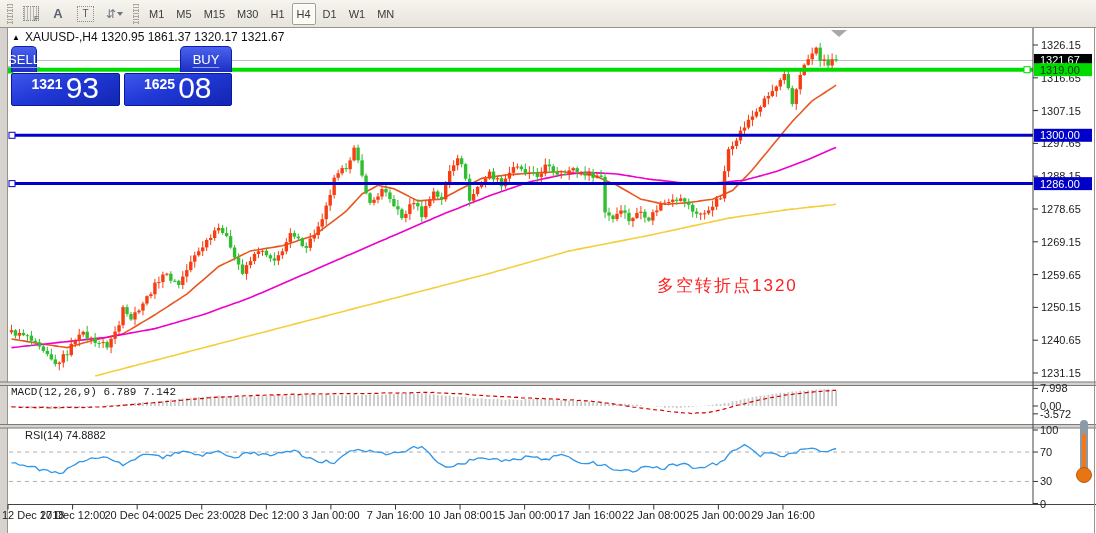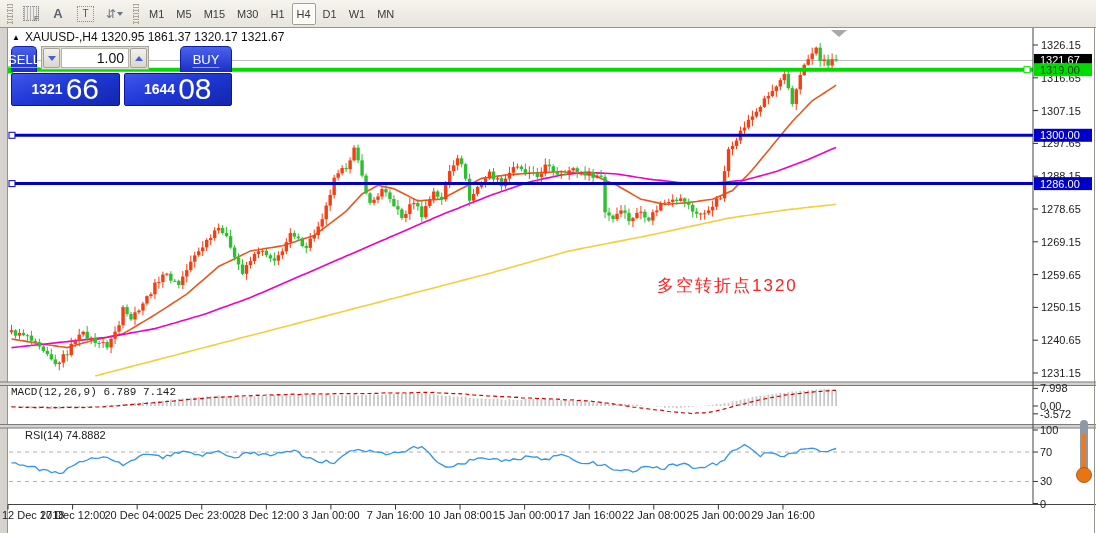--- a/index.html
+++ b/index.html
@@ -48,21 +48,21 @@
     border:1px solid #A5A29A;background:#DEDCD4;padding:1px;gap:1px;}
   .tp-spin{width:17px;height:20px;box-sizing:border-box;border:1px solid #A5A29A;border-radius:2px;
     background:linear-gradient(#F4F2EC,#D9D6CE);display:flex;align-items:center;justify-content:center;padding:0;cursor:pointer;}
   .caret-up{width:0;height:0;border:4px solid transparent;border-bottom:5px solid #4A5FD0;margin-top:-4px;}
   .caret-down{width:0;height:0;border:4px solid transparent;border-top:5px solid #4A5FD0;margin-bottom:-4px;}
   .tp-input{width:68px;height:20px;box-sizing:border-box;border:1px solid #B8B5AD;
     font-family:"Liberation Sans",sans-serif;font-size:14px;text-align:right;padding:0 4px;color:#111;}
   .tp-row2{display:flex;gap:4px;margin-top:1px;}
   .tp-price{flex:1;height:33px;box-sizing:border-box;border:1px solid #0A18A0;border-radius:2px;
     background:linear-gradient(160deg,#4056EC 0%,#2038D6 45%,#1226B0 100%);
-    color:#FFF;display:flex;align-items:center;justify-content:center;padding-bottom:1px;cursor:pointer;}
+    color:#FFF;display:flex;align-items:flex-start;justify-content:center;padding-bottom:1px;cursor:pointer;}
   .tp-small{font-size:14px;font-weight:bold;margin-right:3px;line-height:1.45;}
   .tp-big{font-size:30px;font-weight:400;line-height:0.95;}
   
   .thermo{position:absolute;left:1074px;top:420px;width:20px;height:66px;z-index:4;}
   .thermo .tube{position:absolute;left:6px;top:0;width:8px;height:52px;background:#8C99A6;border-radius:4px 4px 0 0;}
   .thermo .mercury{position:absolute;left:8px;top:14px;width:4px;height:38px;background:#F07818;}
   .thermo .bulb{position:absolute;left:2px;top:47px;width:16px;height:16px;border-radius:50%;
     background:#E87414;border:1px solid #B85A0E;box-sizing:border-box;}
   svg text{font-family:"Liberation Sans",sans-serif;}
 </style>
@@ -826,38 +826,29 @@
 </div>
 
 <div class="chart-title">
   <span class="tri">▲</span>
   <span>XAUUSD-,H4  1320.95 1861.37 1320.17 1321.67</span>
 </div>
 
 <div class="trade-panel">
   <div class="tp-row1">
     <div class="tp-tab">SELL</div>
-    <div class="tp-vol">
-      <button class="tp-spin">
-          <span class="caret-down"></span>
-        </button>
-      <input class="tp-input" value="1.00" style="">
-      <button class="tp-spin">
-          <span class="caret-up"></span>
-        </button>
-    </div>
     <div class="tp-tab buy">BUY</div>
   </div>
   <div class="tp-row2">
     <div class="tp-price">
       <span class="tp-small">1321</span>
-      <span class="tp-big">66</span>
+      <span class="tp-big">93</span>
     </div>
     <div class="tp-price">
-      <span class="tp-small">1644</span>
+      <span class="tp-small">1625</span>
       <span class="tp-big">08</span>
     </div>
   </div>
 </div>
 
 <div class="ind-label" style="left:11px;top:386px;font-family:Liberation Mono, monospace;">MACD(12,26,9) 6.789 7.142</div>
 <div class="ind-label" style="left:25px;top:429px;">RSI(14) 74.8882</div>
 
 <div class="annotation">多空转折点1320</div>
 

